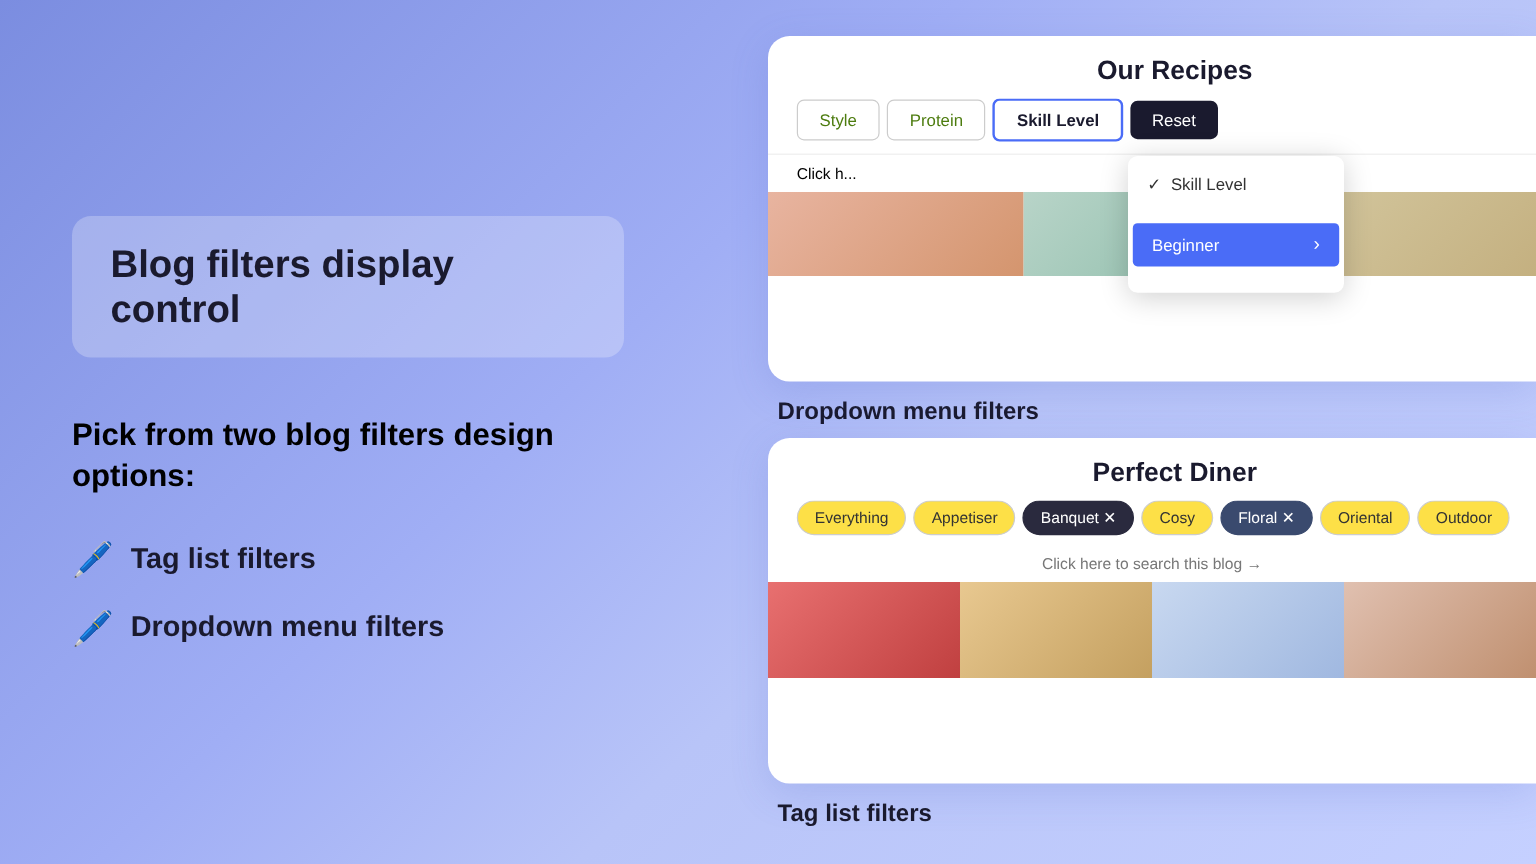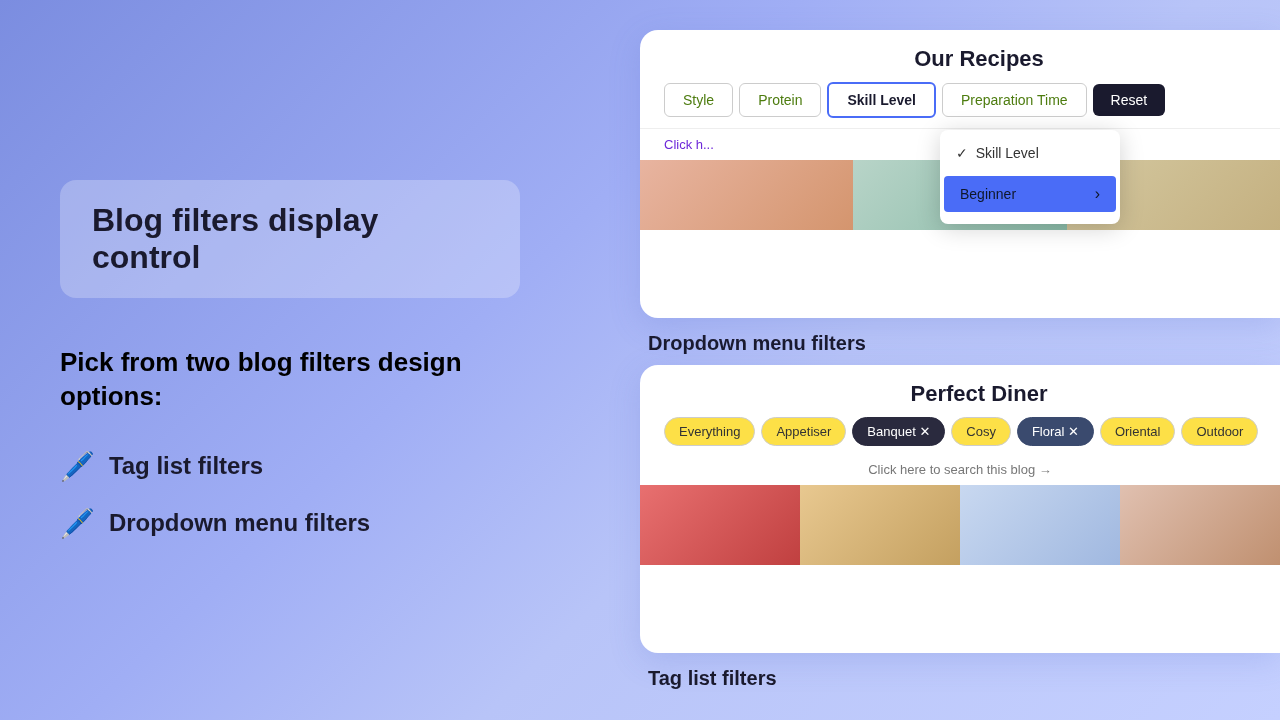--- a/index.html
+++ b/index.html
@@ -124,21 +124,21 @@
       border: none;
       padding: 8px 18px;
       border-radius: 6px;
       font-size: 14px;
       cursor: pointer;
     }
 
     .card-click-hint {
       padding: 8px 24px;
       font-size: 13px;
-      color: #6d28d9;
+      color: #000000;
     }
 
     
     .dropdown-overlay {
       position: absolute;
       top: 100px;
       left: 300px;
       background: white;
       border-radius: 8px;
       box-shadow: 0 4px 24px rgba(0,0,0,0.18);
@@ -161,23 +161,23 @@
       color: #333;
     }
 
     .dropdown-item.selected::before {
       content: '✓';
       color: #333;
     }
 
     .dropdown-item.highlighted {
       background: #4a6cf7;
-      color: #0f172a;
+      color: #ffffff;
       border-radius: 4px;
-      margin: 6px 4px;
+      margin: 16px 4px;
     }
 
     .dropdown-item.highlighted::after {
       content: '›';
       margin-left: auto;
       font-size: 16px;
     }
 
     .card-images-top {
       display: flex;
@@ -314,21 +314,20 @@
 
 <div class="right-wrapper">
 
   <div class="card-section">
     <div class="card card-top">
       <div class="card-header">Our Recipes</div>
       <div class="filter-bar">
         <button class="filter-btn">Style</button>
         <button class="filter-btn">Protein</button>
         <button class="filter-btn active">Skill Level</button>
-        <button class="filter-btn">Preparation Time</button>
         <button class="filter-btn reset">Reset</button>
       </div>
       <div class="card-click-hint">Click h...</div>
 
       <div class="dropdown-overlay">
         <div class="dropdown-item selected">
           <span>Skill Level</span>
         </div>
         <div class="dropdown-item highlighted">
           <span>Beginner</span>

